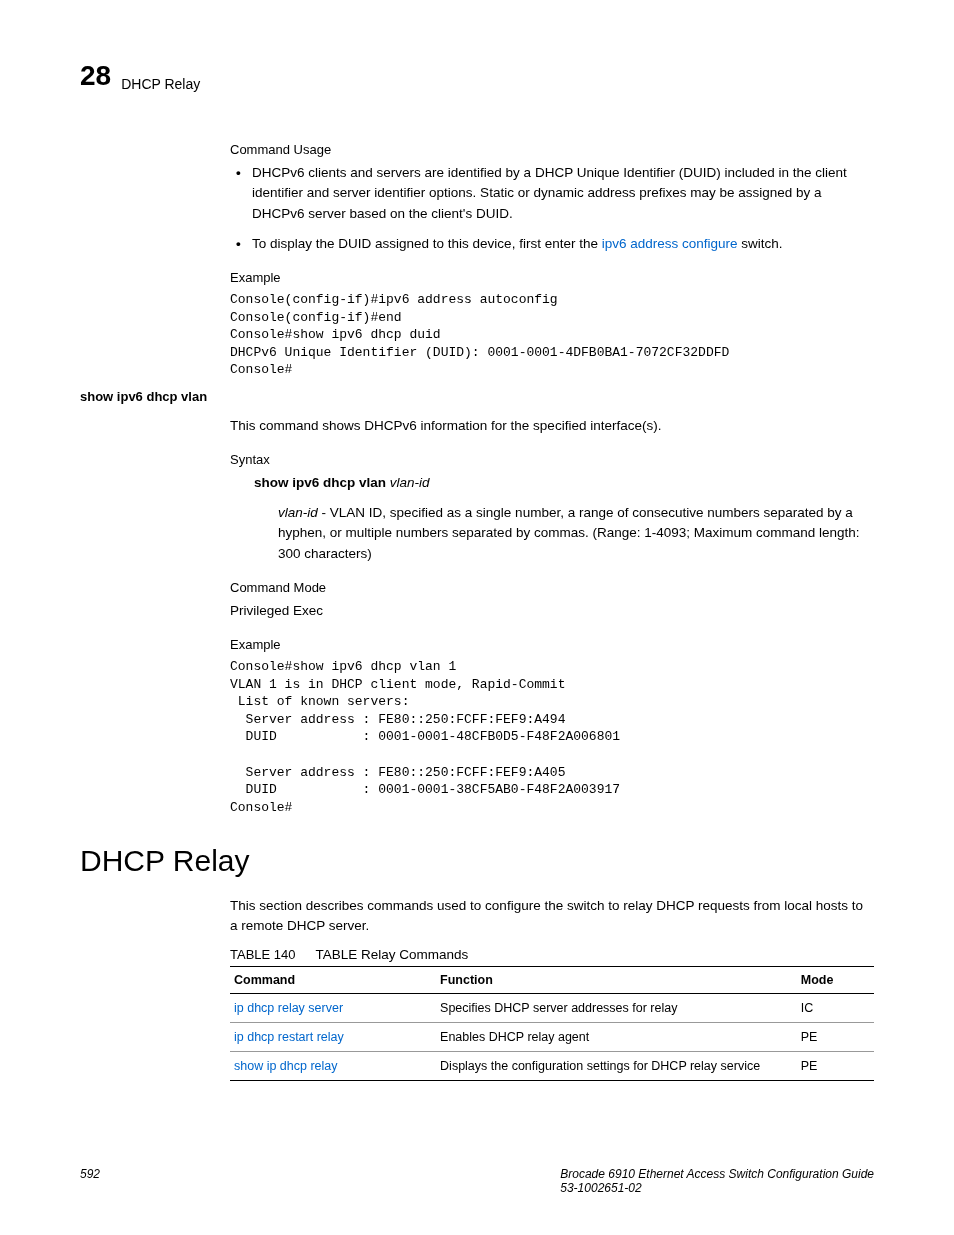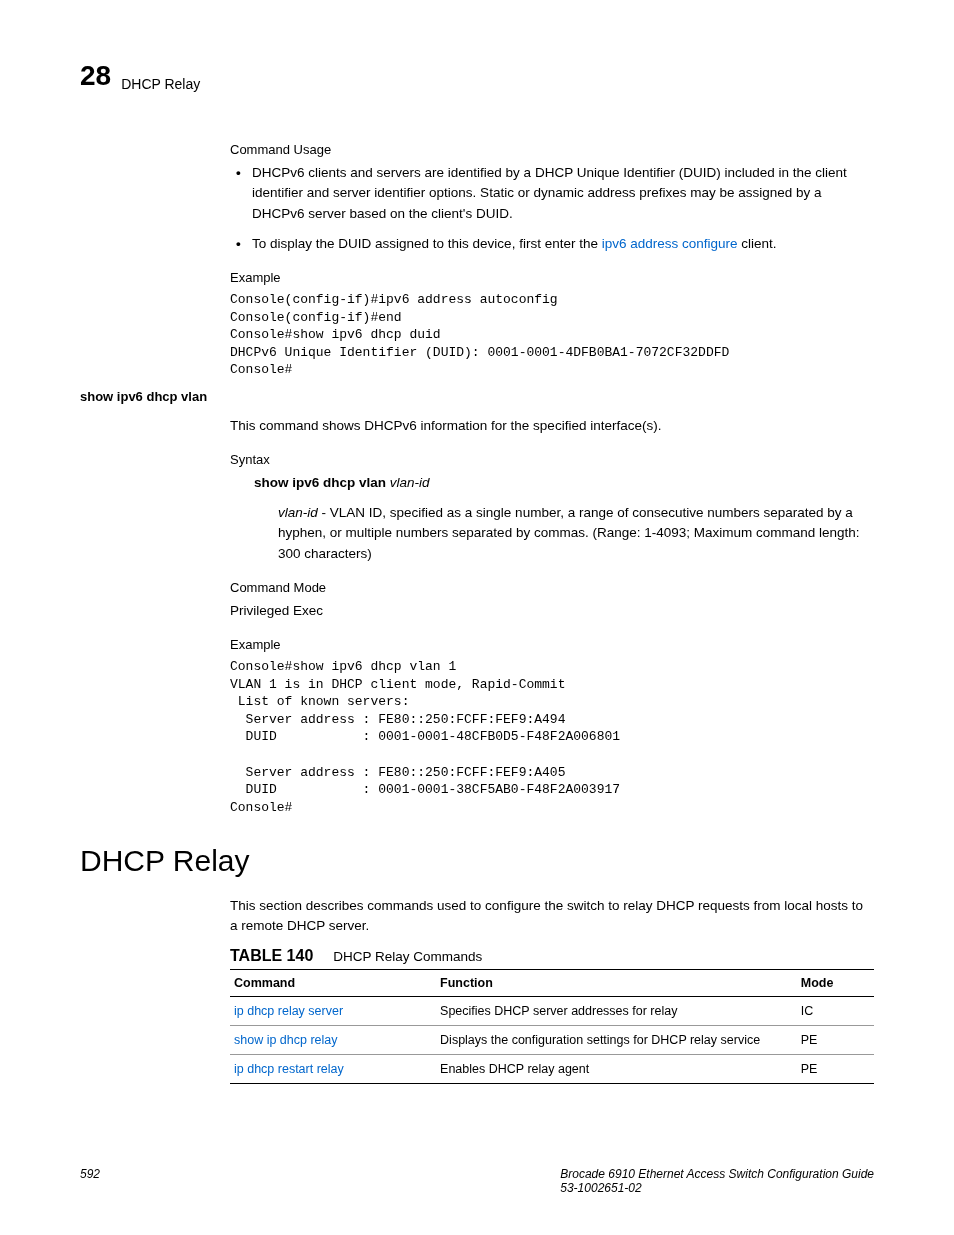--- a/index.html
+++ b/index.html
@@ -85,22 +85,22 @@
       margin-left: -150px;
     }
     .table-label-row {
       display: flex;
       align-items: baseline;
       gap: 20px;
       margin-top: 10px;
       margin-bottom: 4px;
     }
     .table-num {
-      font-weight: bold;
-      font-size: 16px;
+      font-weight: normal;
+      font-size: 13px;
     }
     .table-caption {
       font-size: 13.5px;
     }
     table {
       width: 100%;
       border-collapse: collapse;
       font-size: 12.5px;
     }
     table thead th {
@@ -140,21 +140,21 @@
 </div>
 
 <div class="content">
 
   <div class="heading-bold">Command Usage</div>
   <ul>
     <li>
       <span>DHCPv6 clients and servers are identified by a DHCP Unique Identifier (DUID) included in the client identifier and server identifier options. Static or dynamic address prefixes may be assigned by a DHCPv6 server based on the client's DUID.</span>
     </li>
     <li>
-      <span>To display the DUID assigned to this device, first enter the </span><span class="link">ipv6 address configure</span><span> client.</span>
+      <span>To display the DUID assigned to this device, first enter the </span><span class="link">ipv6 address configure</span><span> switch.</span>
     </li>
   </ul>
 
   <div class="heading-bold">Example</div>
   <pre>Console(config-if)#ipv6 address autoconfig
 Console(config-if)#end
 Console#show ipv6 dhcp duid
 DHCPv6 Unique Identifier (DUID): 0001-0001-4DFB0BA1-7072CF32DDFD
 Console#</pre>
 
@@ -182,45 +182,45 @@
 
   Server address : FE80::250:FCFF:FEF9:A405
   DUID           : 0001-0001-38CF5AB0-F48F2A003917
 Console#</pre>
 
   <div class="big-heading">DHCP Relay</div>
   <div class="paragraph">This section describes commands used to configure the switch to relay DHCP requests from local hosts to a remote DHCP server.</div>
 
   <div class="table-label-row">
     <span class="table-num">TABLE 140</span>
-    <span class="table-caption">DHCP Relay Commands</span>
+    <span class="table-caption">TABLE Relay Commands</span>
   </div>
 
   <table>
     <thead>
       <tr>
         <th class="col-cmd">Command</th>
         <th class="col-func">Function</th>
         <th class="col-mode">Mode</th>
       </tr>
     </thead>
     <tbody>
       <tr>
         <td><span class="link">ip dhcp relay server</span></td>
         <td>Specifies DHCP server addresses for relay</td>
         <td>IC</td>
       </tr>
       <tr>
+        <td><span class="link">ip dhcp restart relay</span></td>
+        <td>Enables DHCP relay agent</td>
+        <td>PE</td>
+      </tr>
+      <tr>
         <td><span class="link">show ip dhcp relay</span></td>
         <td>Displays the configuration settings for DHCP relay service</td>
-        <td>PE</td>
-      </tr>
-      <tr>
-        <td><span class="link">ip dhcp restart relay</span></td>
-        <td>Enables DHCP relay agent</td>
         <td>PE</td>
       </tr>
     </tbody>
   </table>
 
 </div>
 
 <div class="footer">
   <div class="footer-left">592</div>
   <div class="footer-right">

